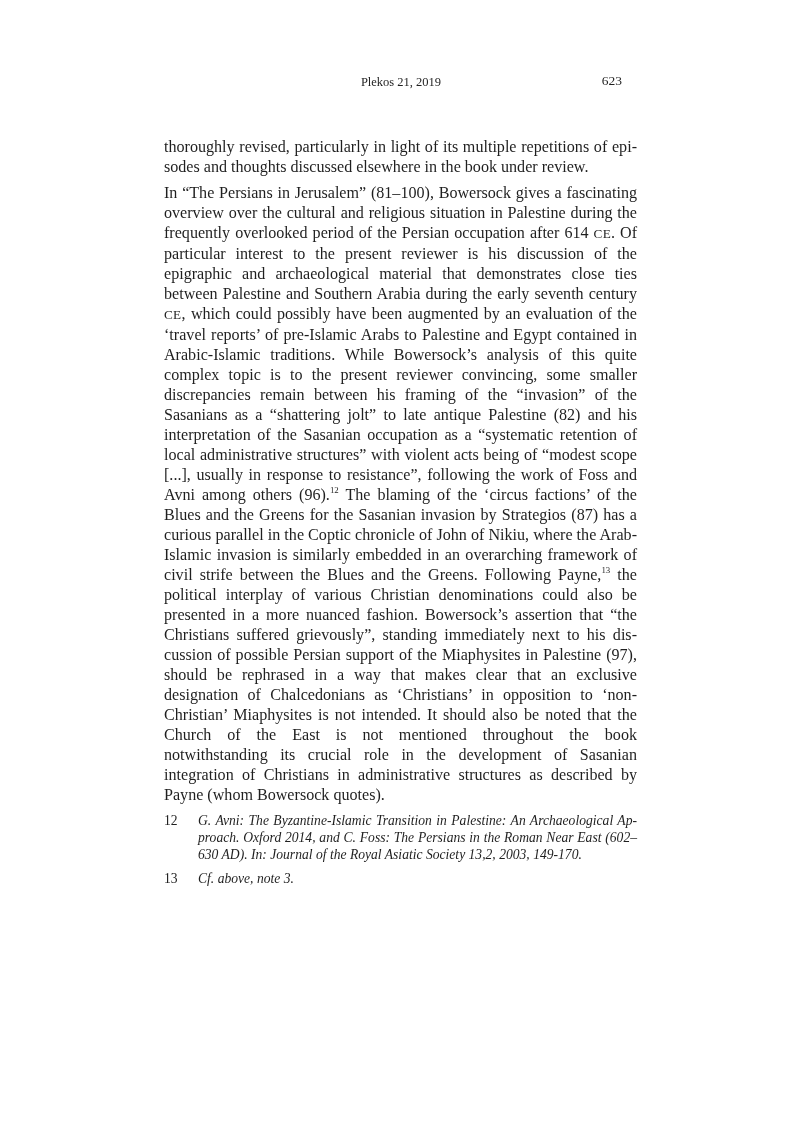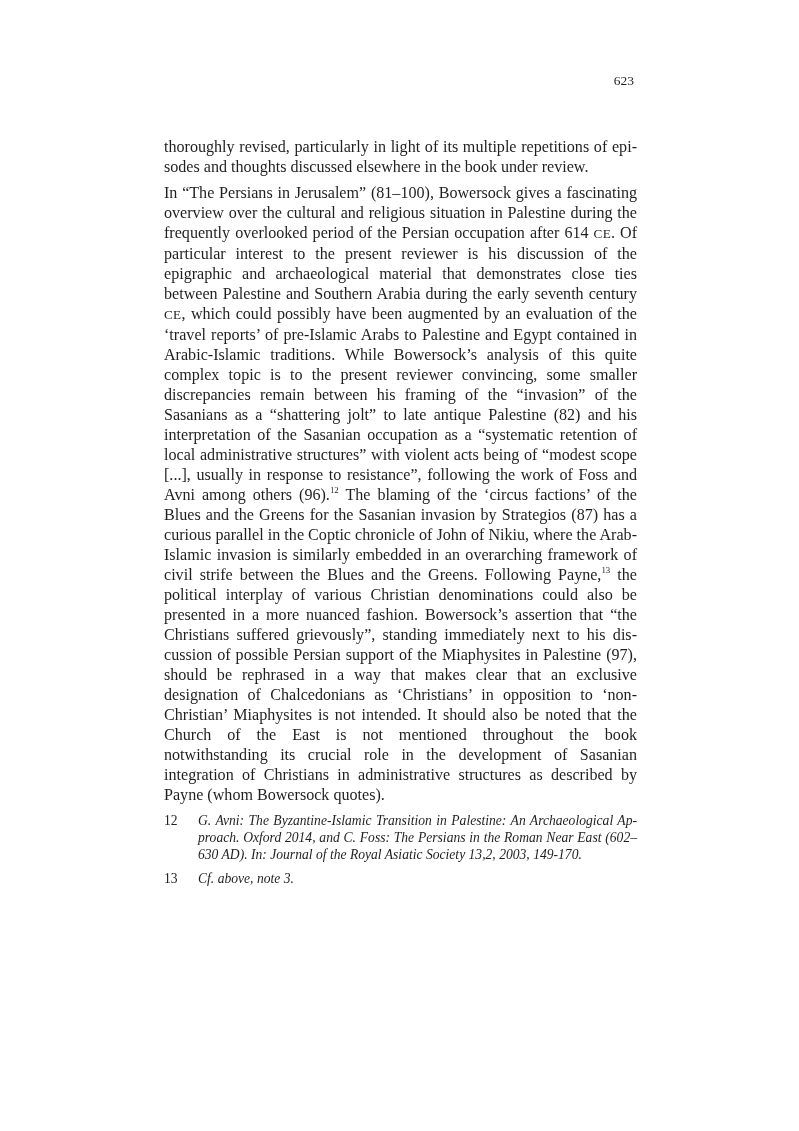--- a/index.html
+++ b/index.html
@@ -25,21 +25,21 @@
     }
     .running-head {
       position: absolute;
       left: 0;
       right: 0;
       text-align: center;
       top: 2px;
     }
     .page-number {
       position: absolute;
-      right: 4px;
+      right: 16px;
       top: 0;
       font-size: 13.5px;
     }
     .body-text {
       position: absolute;
       top: 137px;
       left: 164px;
       width: 473px;
       font-size: 16.1px;
       line-height: 20px;
@@ -83,20 +83,21 @@
     .fn-text {
       flex: 1;
       text-align: justify;
       font-style: italic;
     }
   </style>
 </head>
 <body>
 
 <div class="page-header">
+  <div class="running-head">Plekos 21, 2019</div>
   <div class="page-number">623</div>
 </div>
 
 <div class="body-text">
   <p><span>thoroughly revised, particularly in light of its multiple repetitions of epi­sodes and thoughts discussed elsewhere in the book under review.</span></p>
   <p><span>In “The Persians in Jerusalem” (81–100), Bowersock gives a fascinating overview over the cultural and religious situation in Palestine during the frequently overlooked period of the Persian occupation after 614 </span><span class="sc">CE</span><span>. Of particular interest to the present reviewer is his discussion of the epigraphic and archaeological material that demonstrates close ties between Palestine and Southern Arabia during the early seventh century </span><span class="sc">CE</span><span>, which could pos­sibly have been augmented by an evaluation of the ‘travel reports’ of pre-Islamic Arabs to Palestine and Egypt contained in Arabic-Islamic tradi­tions. While Bowersock’s analysis of this quite complex topic is to the pre­sent reviewer convincing, some smaller discrepancies remain between his framing of the “invasion” of the Sasanians as a “shattering jolt” to late antique Palestine (82) and his interpretation of the Sasanian occupation as a “systematic retention of local administrative structures” with violent acts being of “modest scope [...], usually in response to resistance”, following the work of Foss and Avni among others (96).</span><sup class="fnref">12</sup><span> The blaming of the ‘circus factions’ of the Blues and the Greens for the Sasanian invasion by Strategi­os (87) has a curious parallel in the Coptic chronicle of John of Nikiu, where the Arab-Islamic invasion is similarly embedded in an overarching framework of civil strife between the Blues and the Greens. Following Payne,</span><sup class="fnref">13</sup><span> the political interplay of various Christian denominations could also be presented in a more nuanced fashion. Bowersock’s assertion that “the Christians suffered grievously”, standing immediately next to his dis­cussion of possible Persian support of the Miaphysites in Palestine (97), should be rephrased in a way that makes clear that an exclusive designation of Chalcedonians as ‘Christians’ in opposition to ‘non-Christian’ Miaphy­sites is not intended. It should also be noted that the Church of the East is not mentioned throughout the book notwithstanding its crucial role in the development of Sasanian integration of Christians in administrative struc­tures as described by Payne (whom Bowersock quotes).</span></p>
 </div>
 
 <div class="footnotes">
   <div class="footnote">

